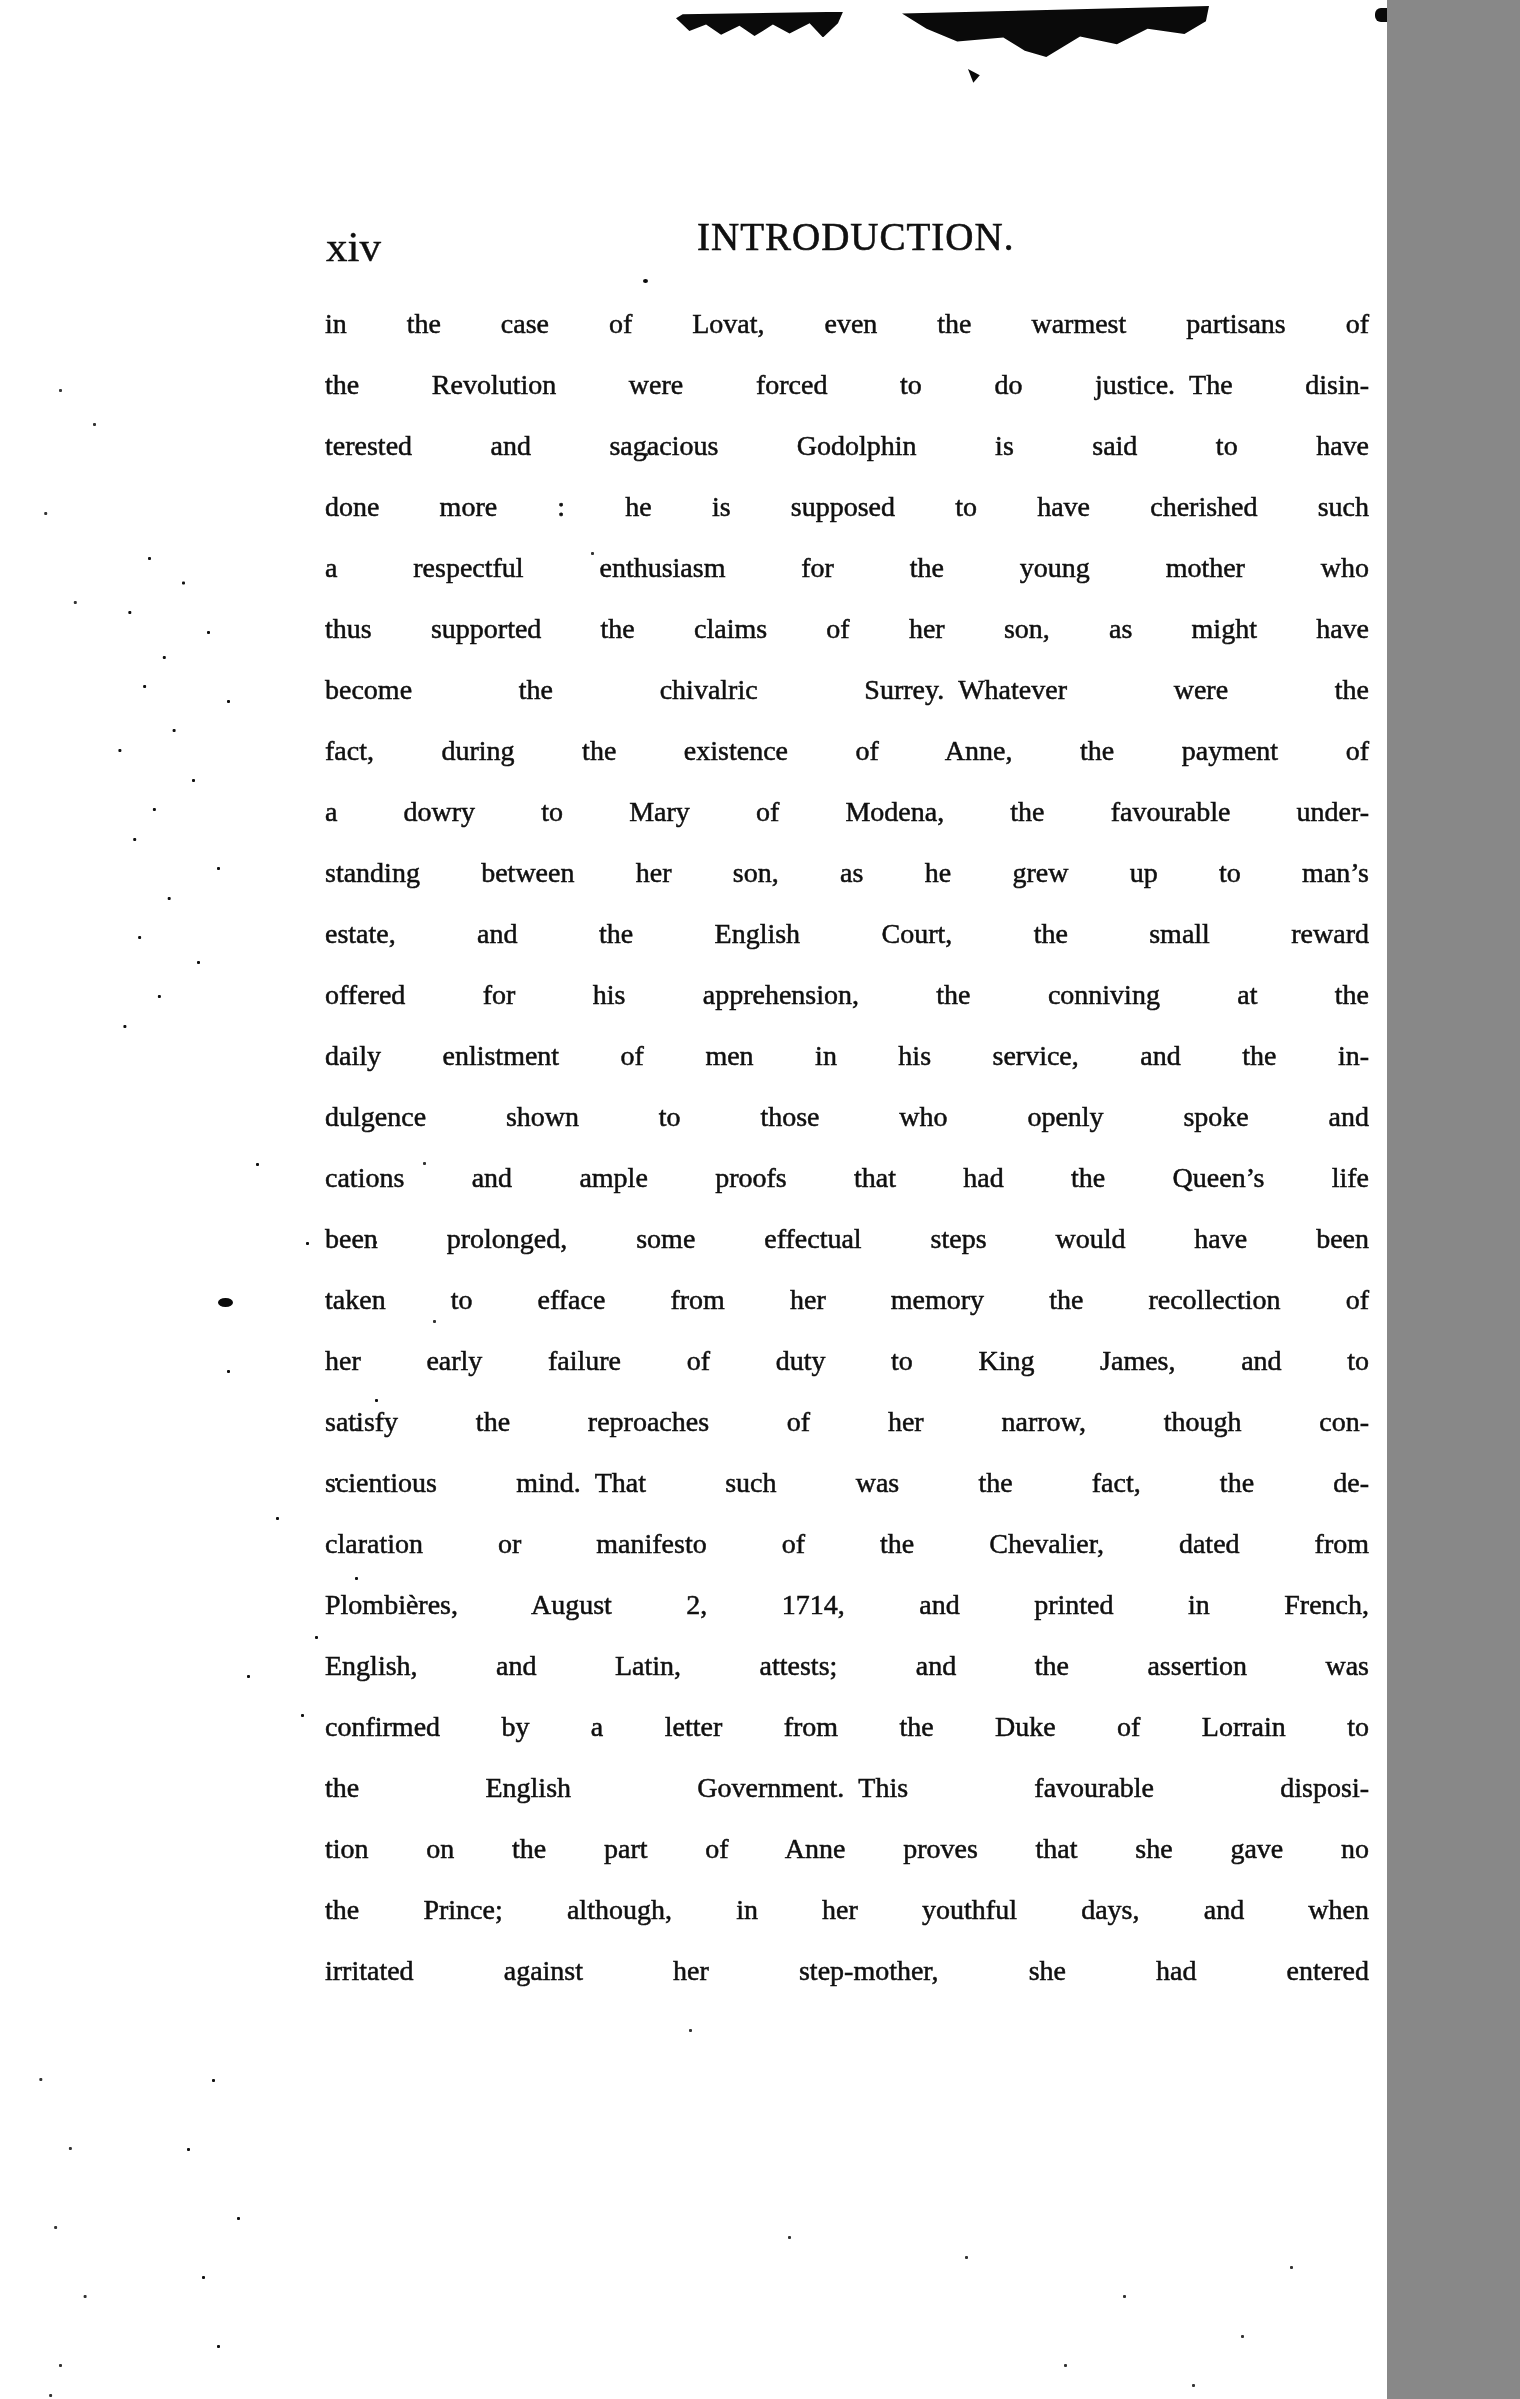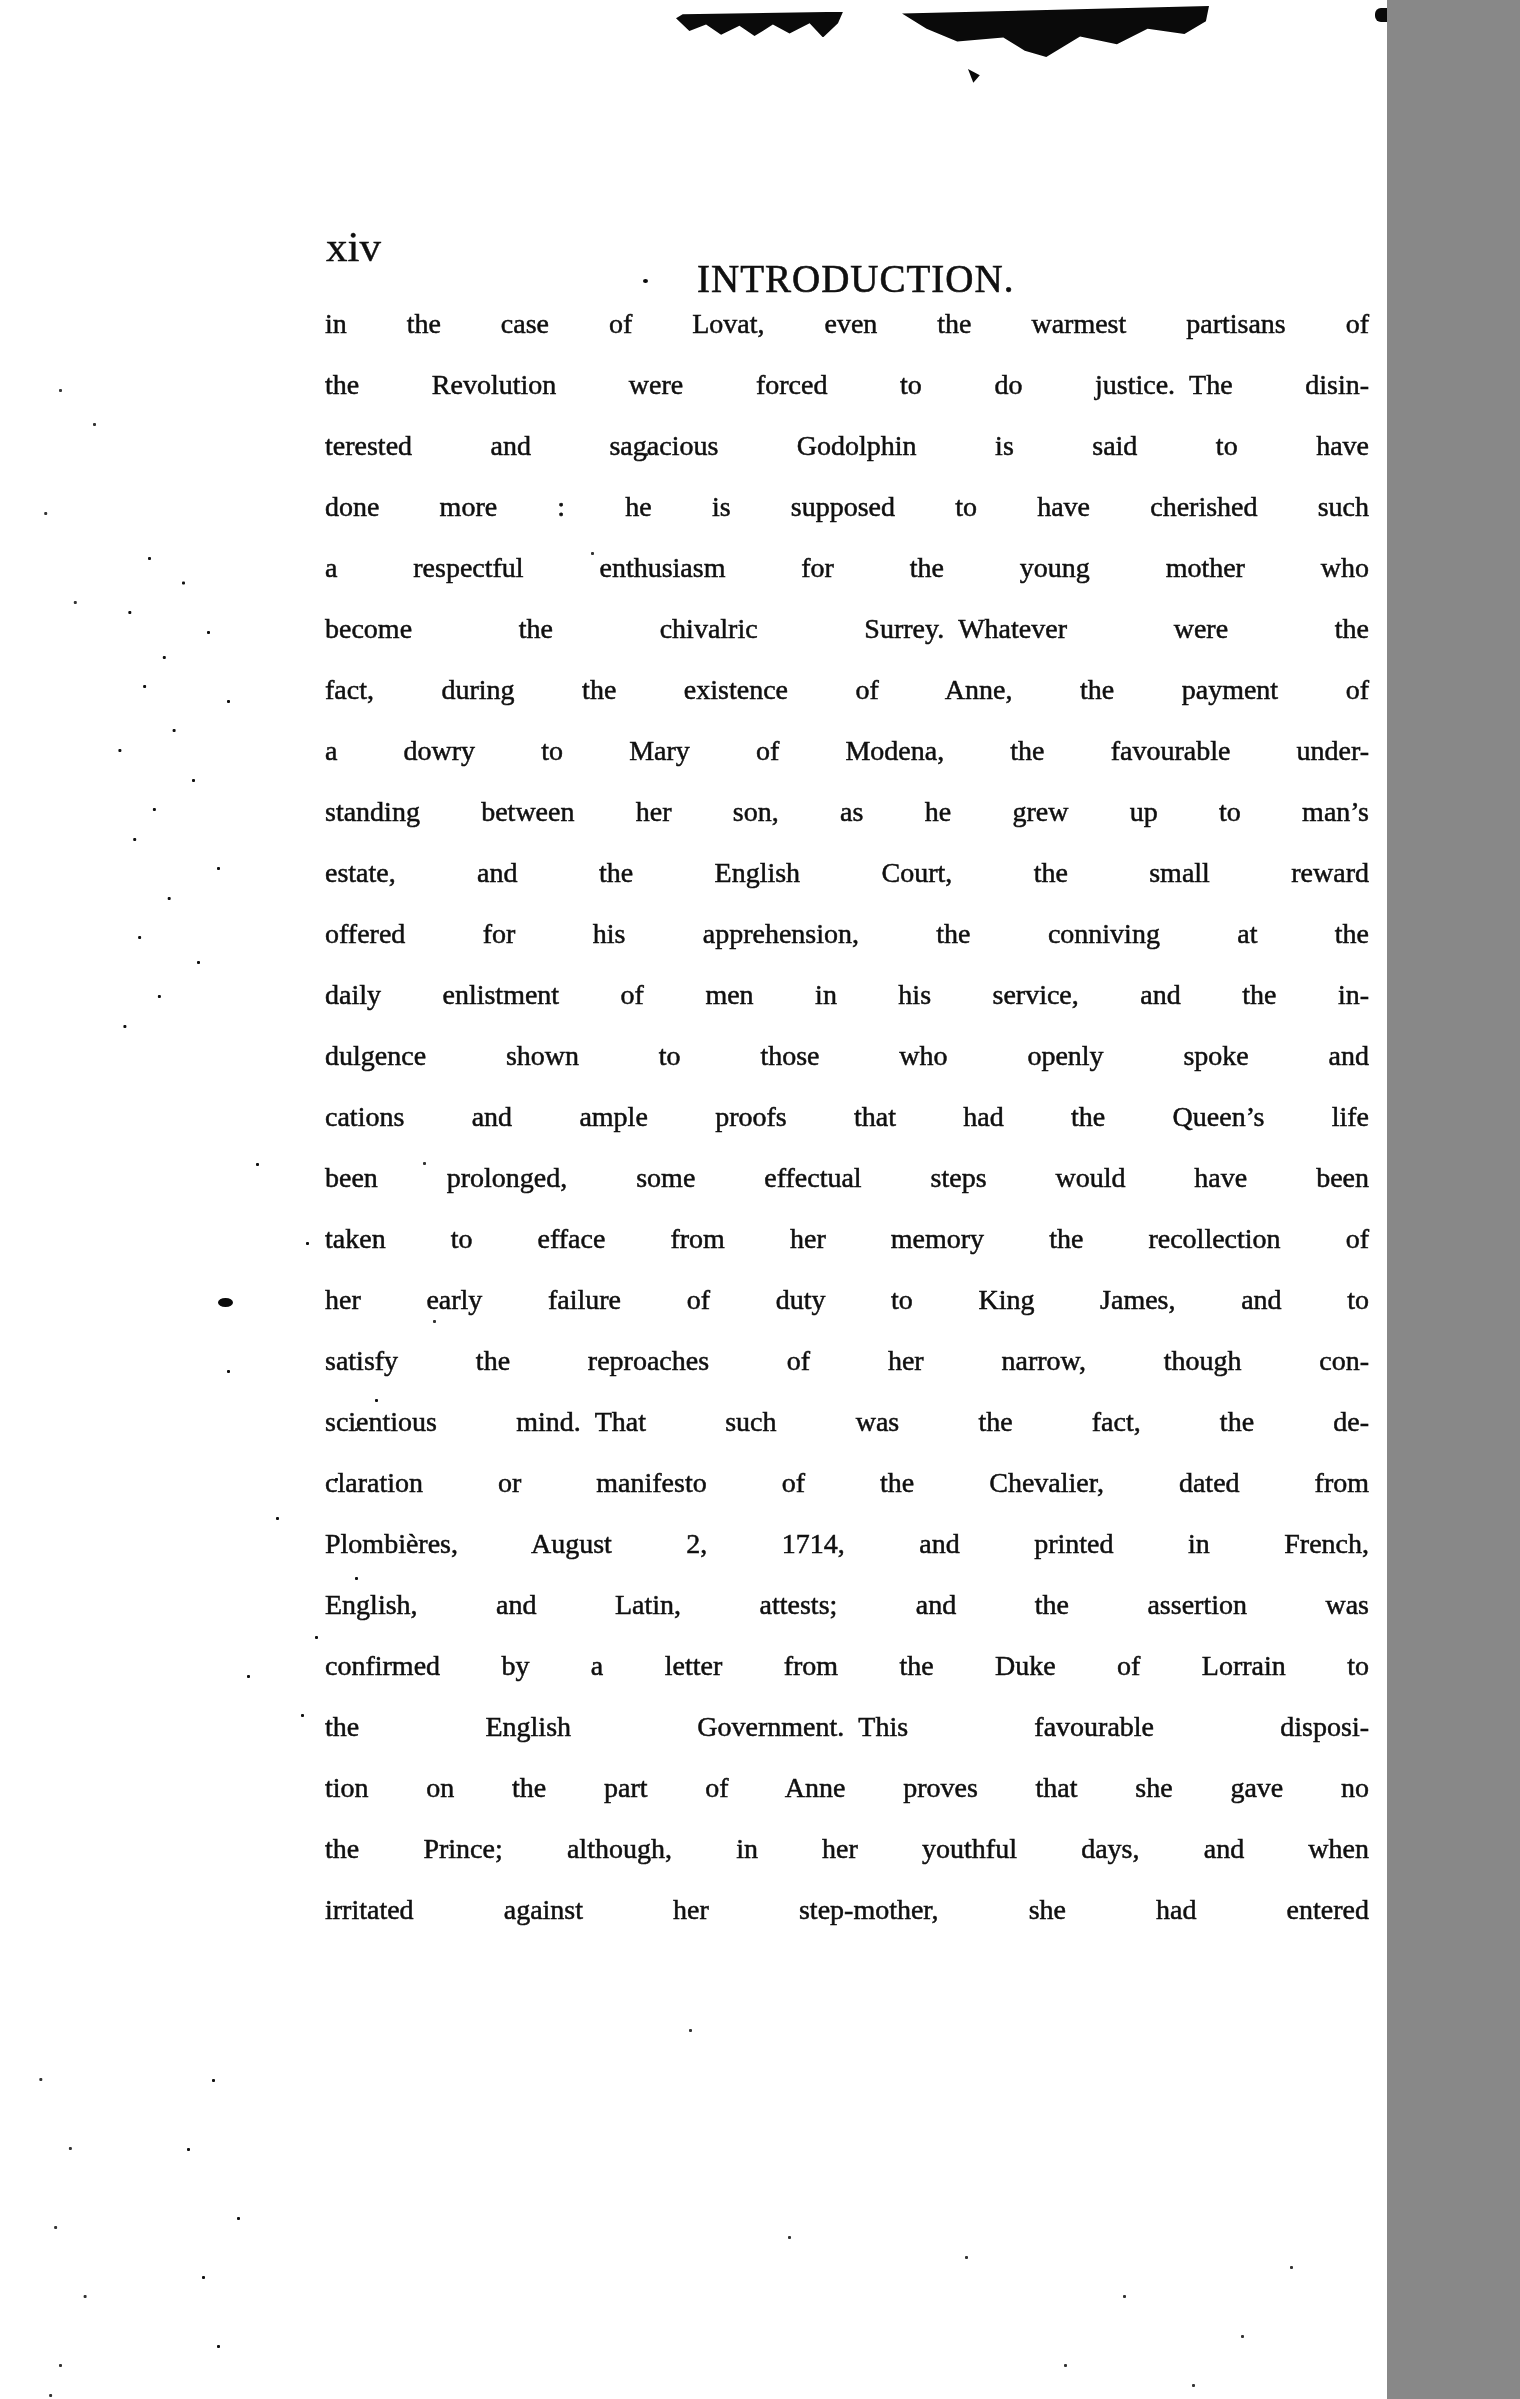--- a/index.html
+++ b/index.html
@@ -11,21 +11,21 @@
     font-family:"Liberation Serif","DejaVu Serif",serif;
     color:#101010;
   }
   .pagenum{
     position:absolute;left:326px;top:225px;
     font-size:43px;line-height:1;
     -webkit-text-stroke:0.4px #101010;
   }
   .runhead{
     position:absolute;left:697px;top:217px;
-    font-size:39px;line-height:1;letter-spacing:1px;margin-top:42px;
+    font-size:39px;line-height:1;letter-spacing:1px;
     -webkit-text-stroke:0.6px #101010;
   }
   .bodyblock{
     position:absolute;left:325px;top:293px;width:1044px;
   }
   .line{
     font-size:28px;line-height:61px;height:61px;
     text-align:justify;text-align-last:justify;
     -webkit-text-stroke:0.5px #101010;
   }
@@ -77,20 +77,21 @@
 
   <div class="pagenum">xiv</div>
   <div class="runhead">INTRODUCTION.</div>
 
   <div class="bodyblock">
     <div class="line">in the case of Lovat, even the warmest partisans of</div>
     <div class="line">the Revolution were forced to do justice. The disin-</div>
     <div class="line">terested and sagacious Godolphin is said to have</div>
     <div class="line">done more : he is supposed to have cherished such</div>
     <div class="line">a respectful enthusiasm for the young mother who</div>
+    <div class="line">thus supported the claims of her son, as might have</div>
     <div class="line">become the chivalric Surrey. Whatever were the</div>
     <div class="line">fact, during the existence of Anne, the payment of</div>
     <div class="line">a dowry to Mary of Modena, the favourable under-</div>
     <div class="line">standing between her son, as he grew up to man’s</div>
     <div class="line">estate, and the English Court, the small reward</div>
     <div class="line">offered for his apprehension, the conniving at the</div>
     <div class="line">daily enlistment of men in his service, and the in-</div>
     <div class="line">dulgence shown to those who openly spoke and</div>
     <div class="line">cations and ample proofs that had the Queen’s life</div>
     <div class="line">been prolonged, some effectual steps would have been</div>

